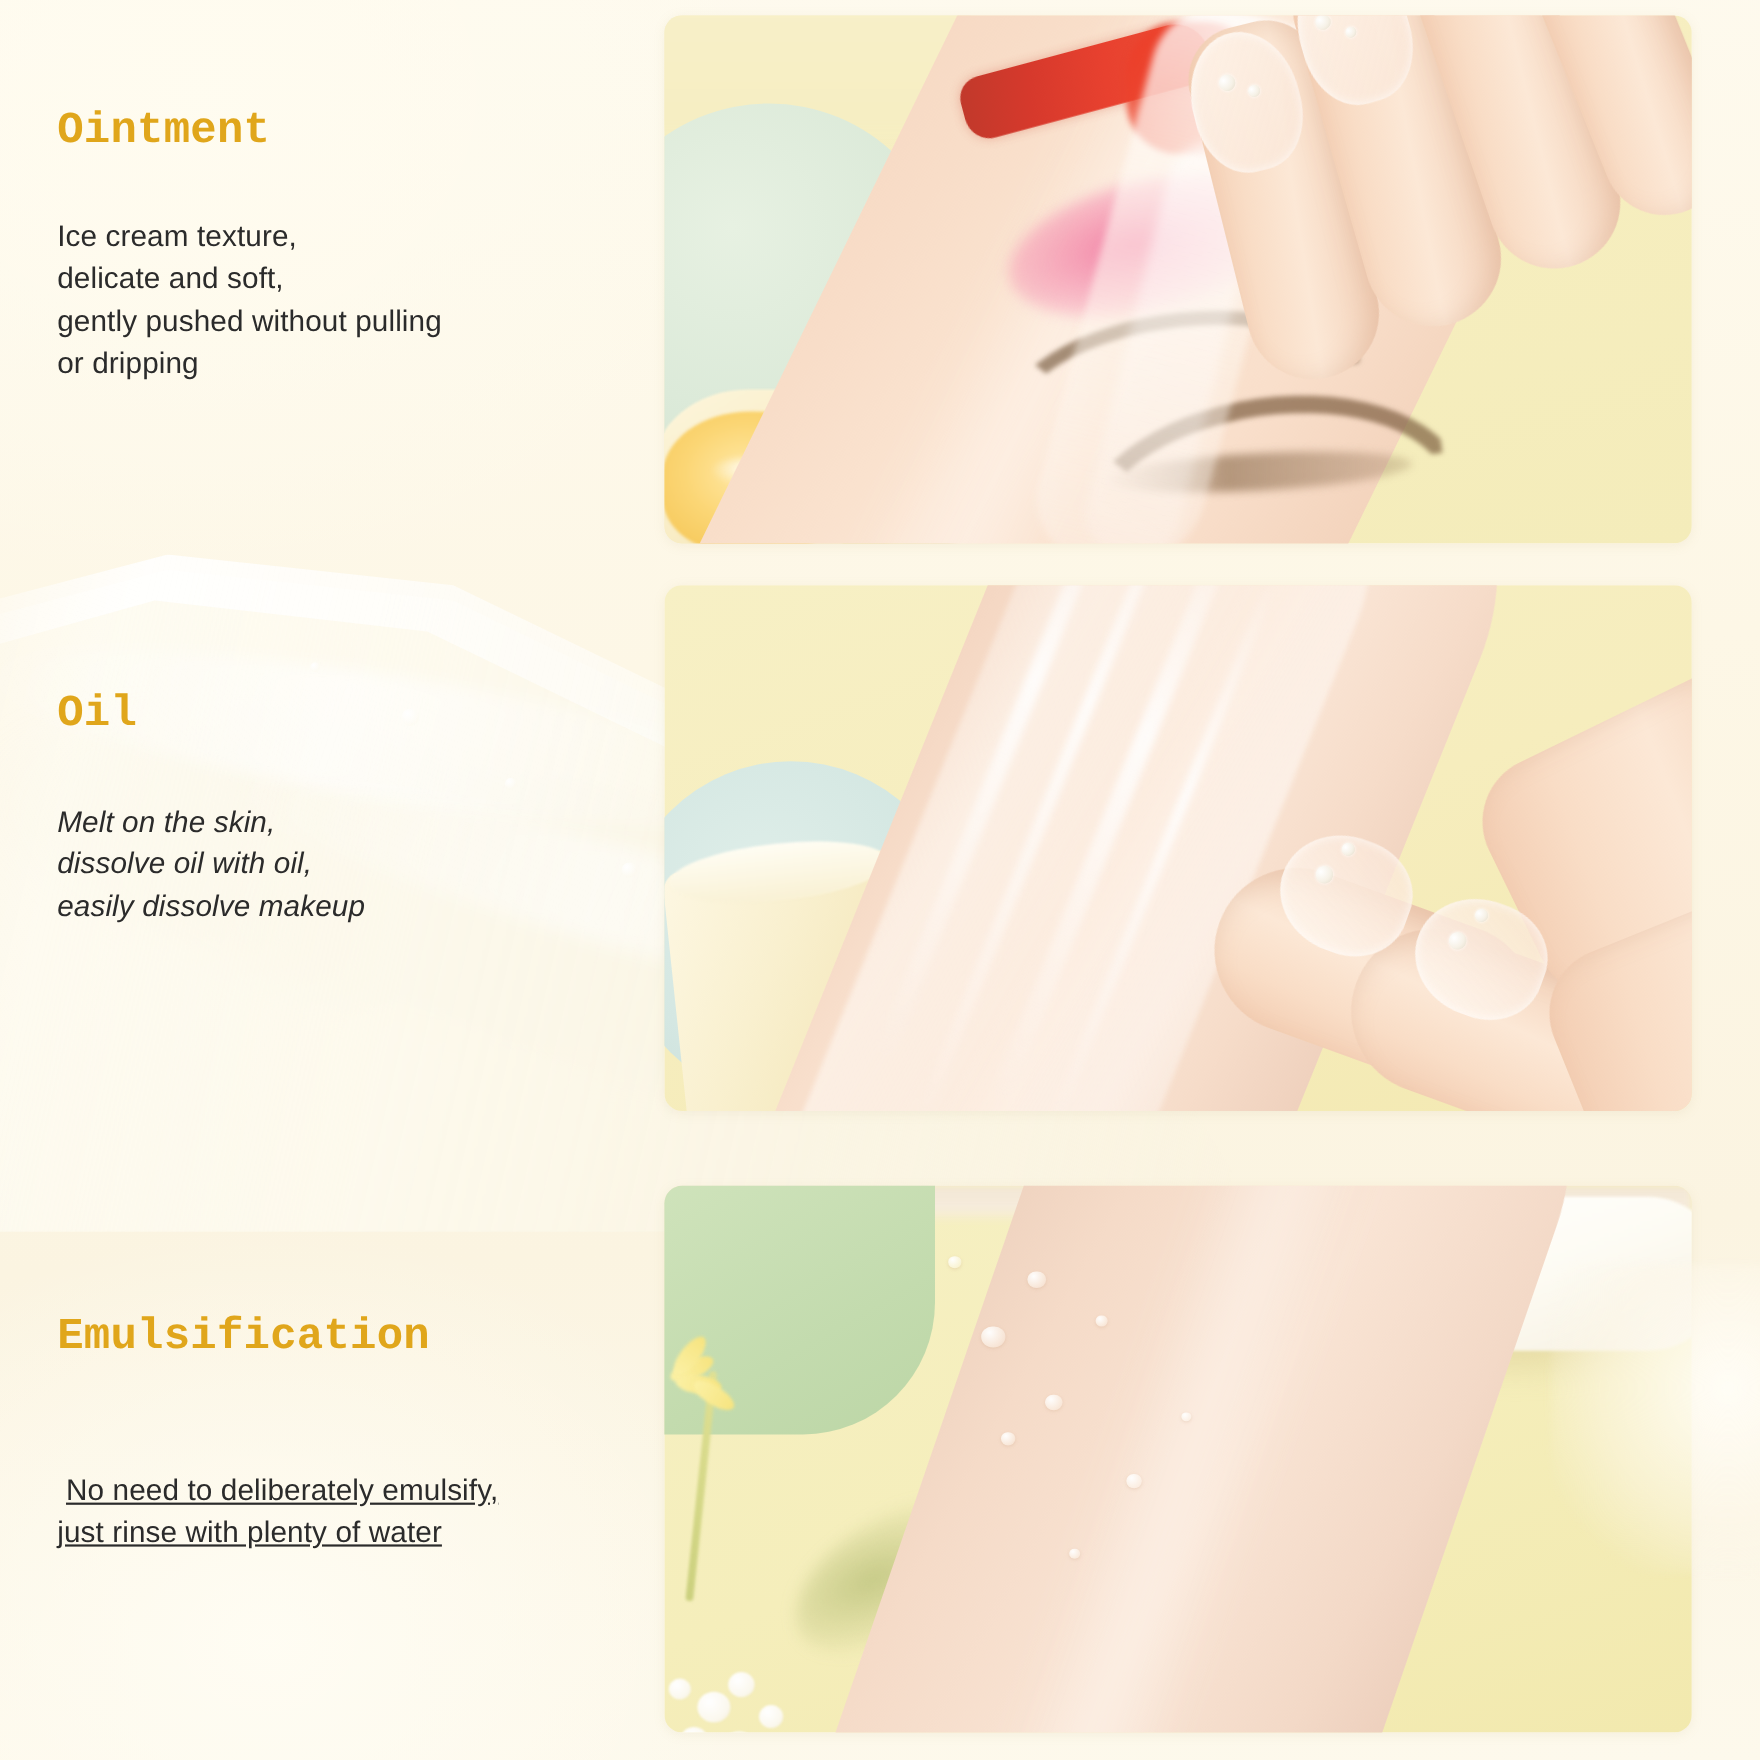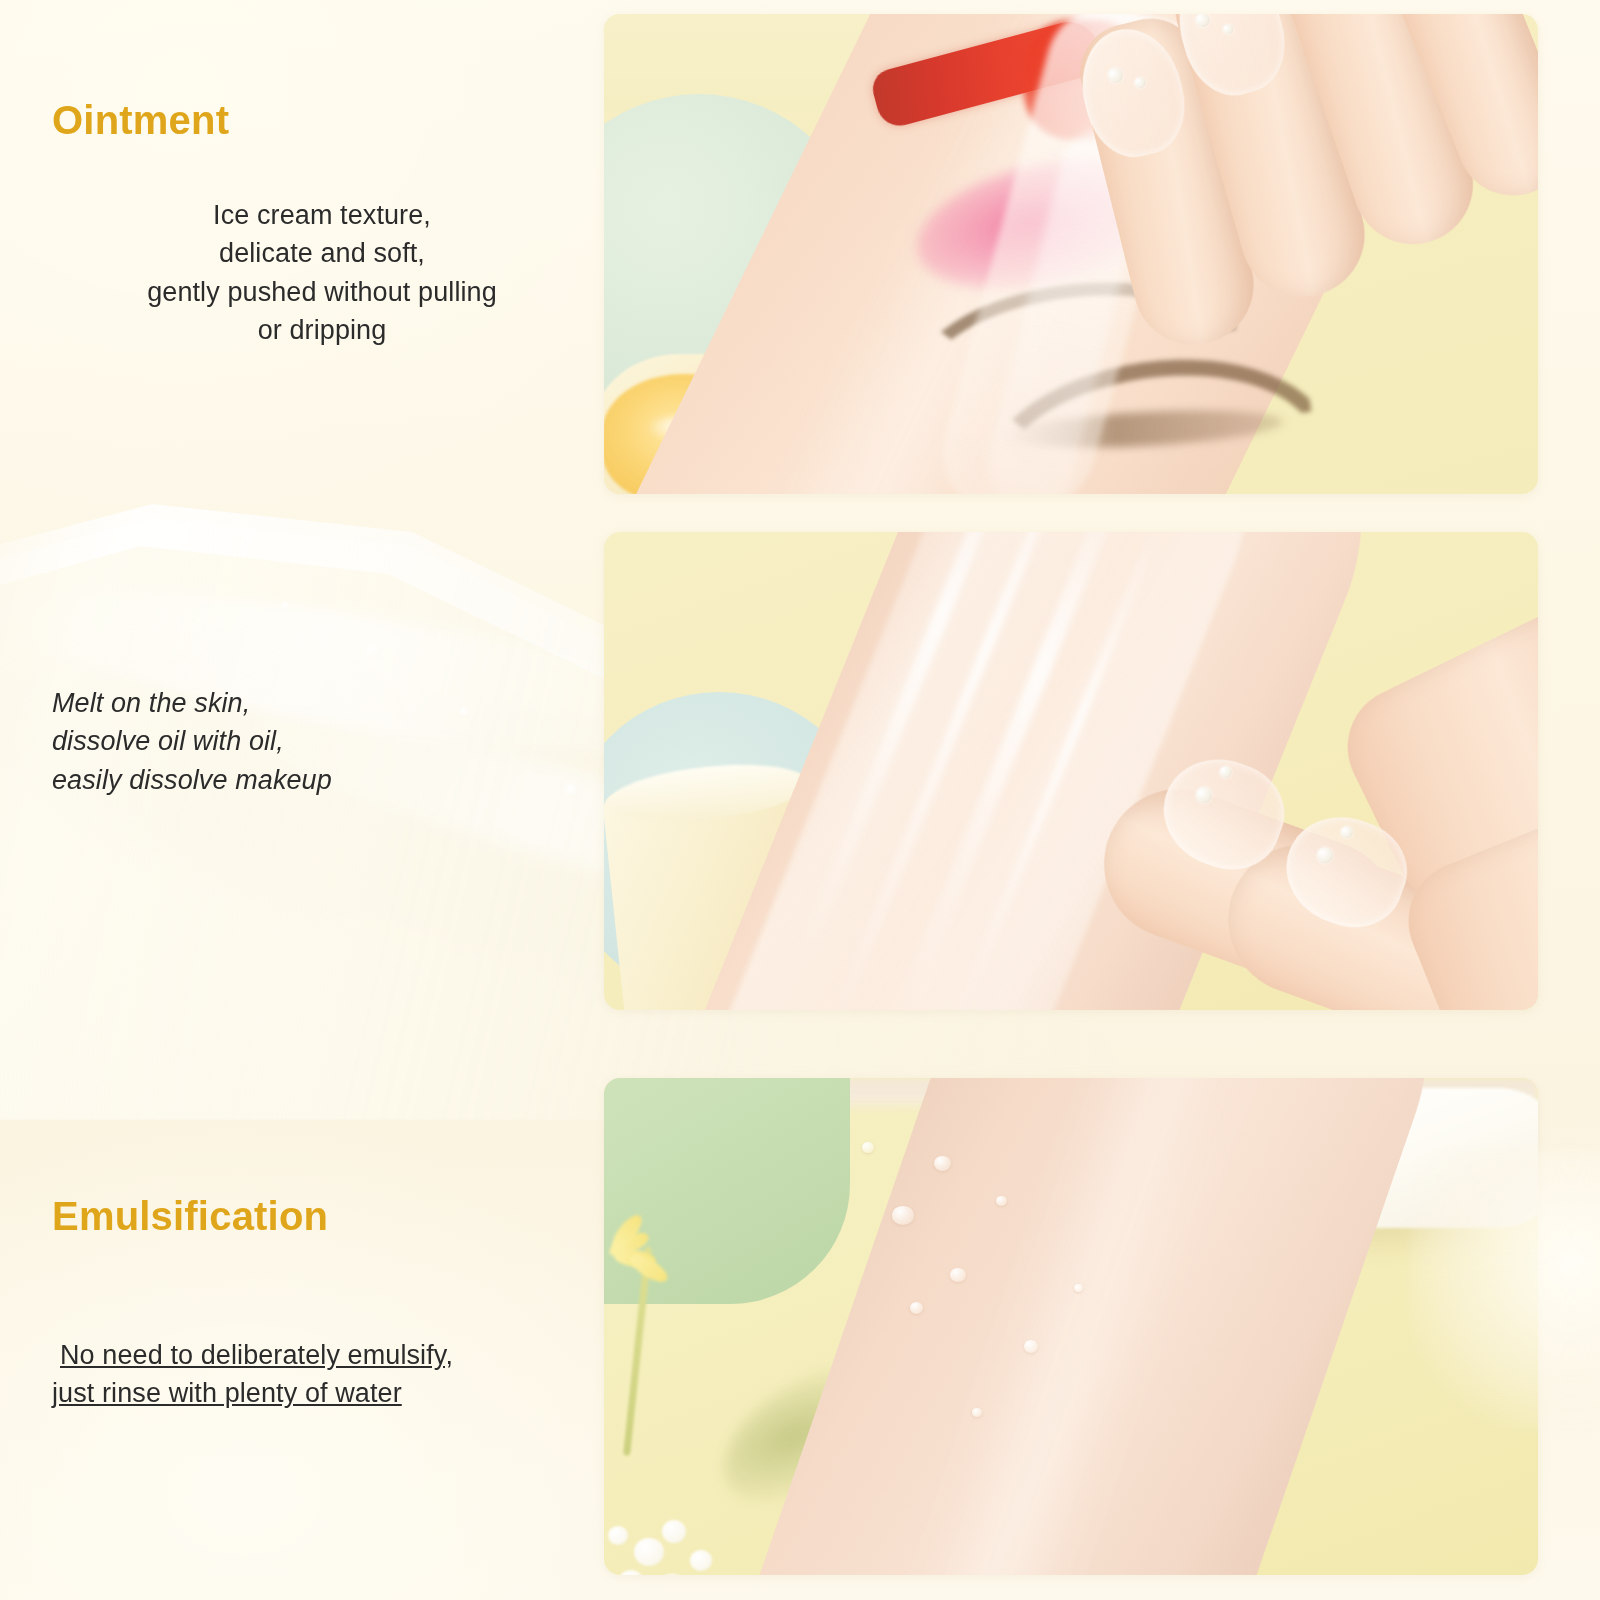--- a/index.html
+++ b/index.html
@@ -116,29 +116,30 @@
   .feature.f2 { top: 628px; }
   .feature.f3 { top: 1194px; }
 
   .f-title {
     font-size: 40px;
     font-weight: bold;
     color: #e0a61b;
     letter-spacing: .2px;
     line-height: 1.1;
     margin: 0 0 0 0;
+    font-family: Liberation Mono, monospace;
   }
   .f-body {
     font-size: 27px;
     color: #2b2b2b;
     line-height: 1.42;
     letter-spacing: .1px;
     white-space: pre-line;
   }
-  .feature.f1 .f-body { margin-top: 54px; text-align: center; }
+  .feature.f1 .f-body { margin-top: 54px; }
   .feature.f2 .f-body { margin-top: 56px; font-style: italic; }
   .feature.f3 .f-body { margin-top: 98px; text-decoration: underline; }
   .feature.f3 .f-body { text-indent: 8px; }
 
   
   .panel {
     position: absolute;
     left: 604px;
     width: 934px;
     border-radius: 16px;
@@ -565,20 +566,21 @@
 
     <div class="feature f1">
       <h2 class="f-title">Ointment</h2>
       <div class="f-body">Ice cream texture,
 delicate and soft,
 gently pushed without pulling
 or dripping</div>
     </div>
 
     <div class="feature f2">
+      <h2 class="f-title">Oil</h2>
       <div class="f-body">Melt on the skin,
 dissolve oil with oil,
 easily dissolve makeup</div>
     </div>
 
     <div class="feature f3">
       <h2 class="f-title">Emulsification</h2>
       <div class="f-body"> No need to deliberately emulsify,
 just rinse with plenty of water</div>
     </div>

